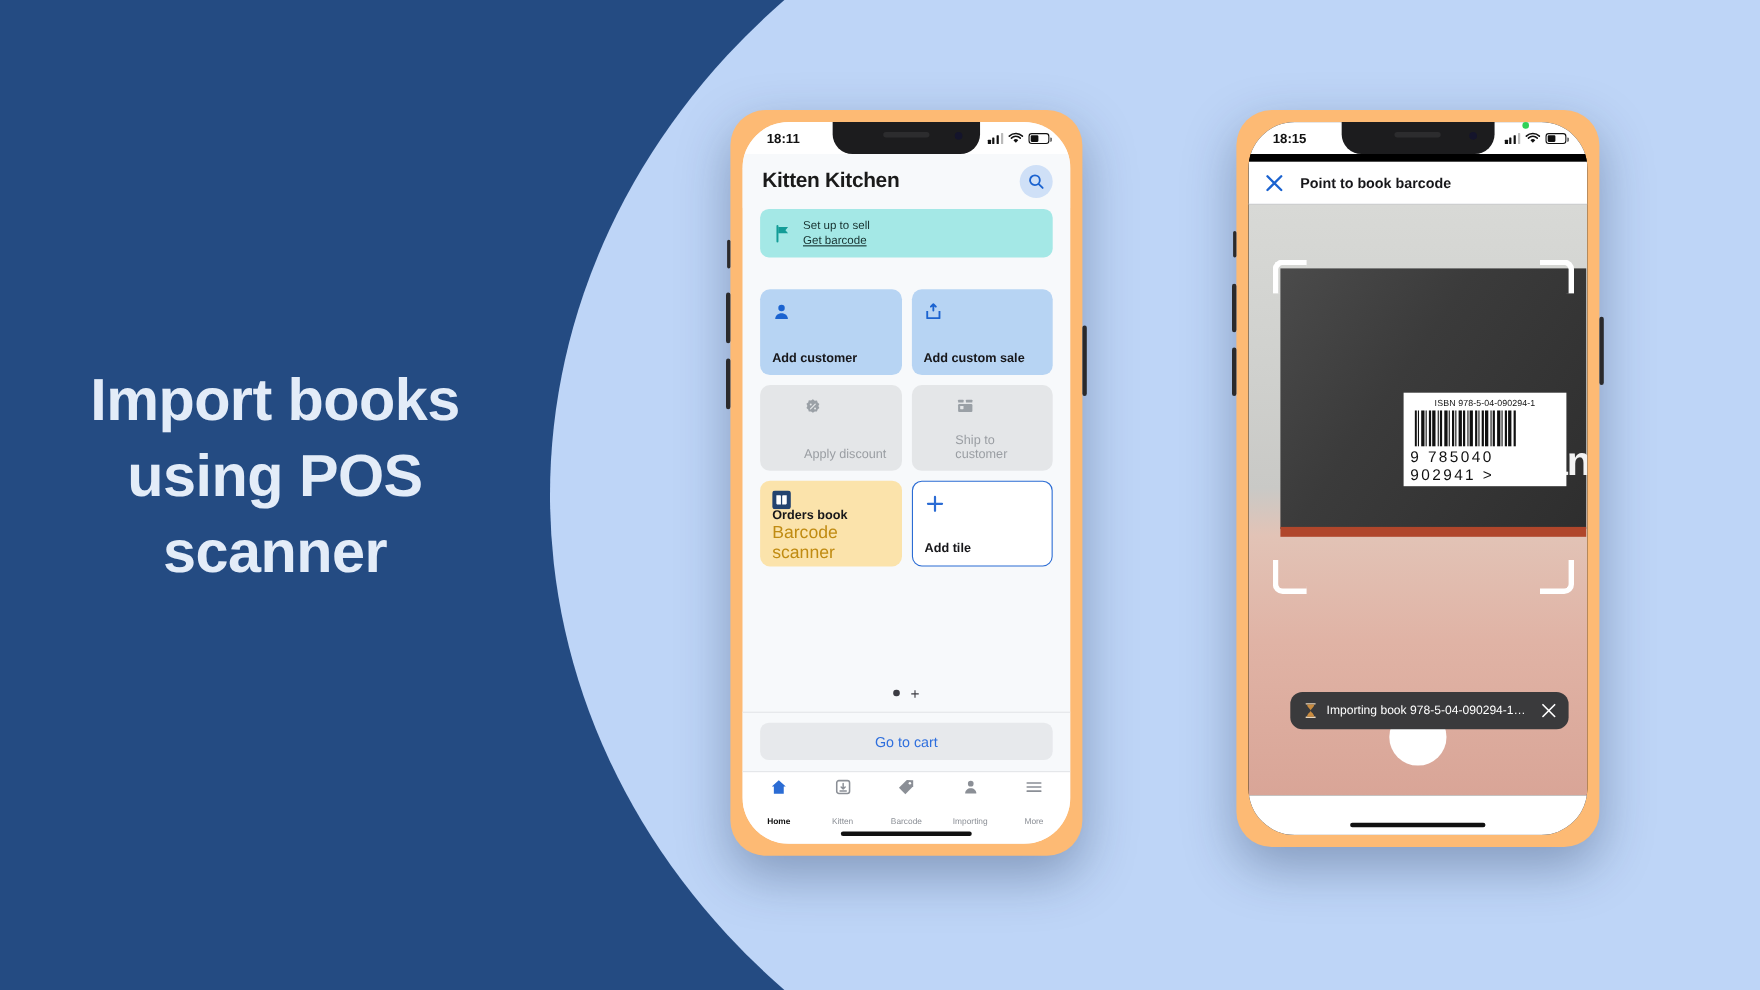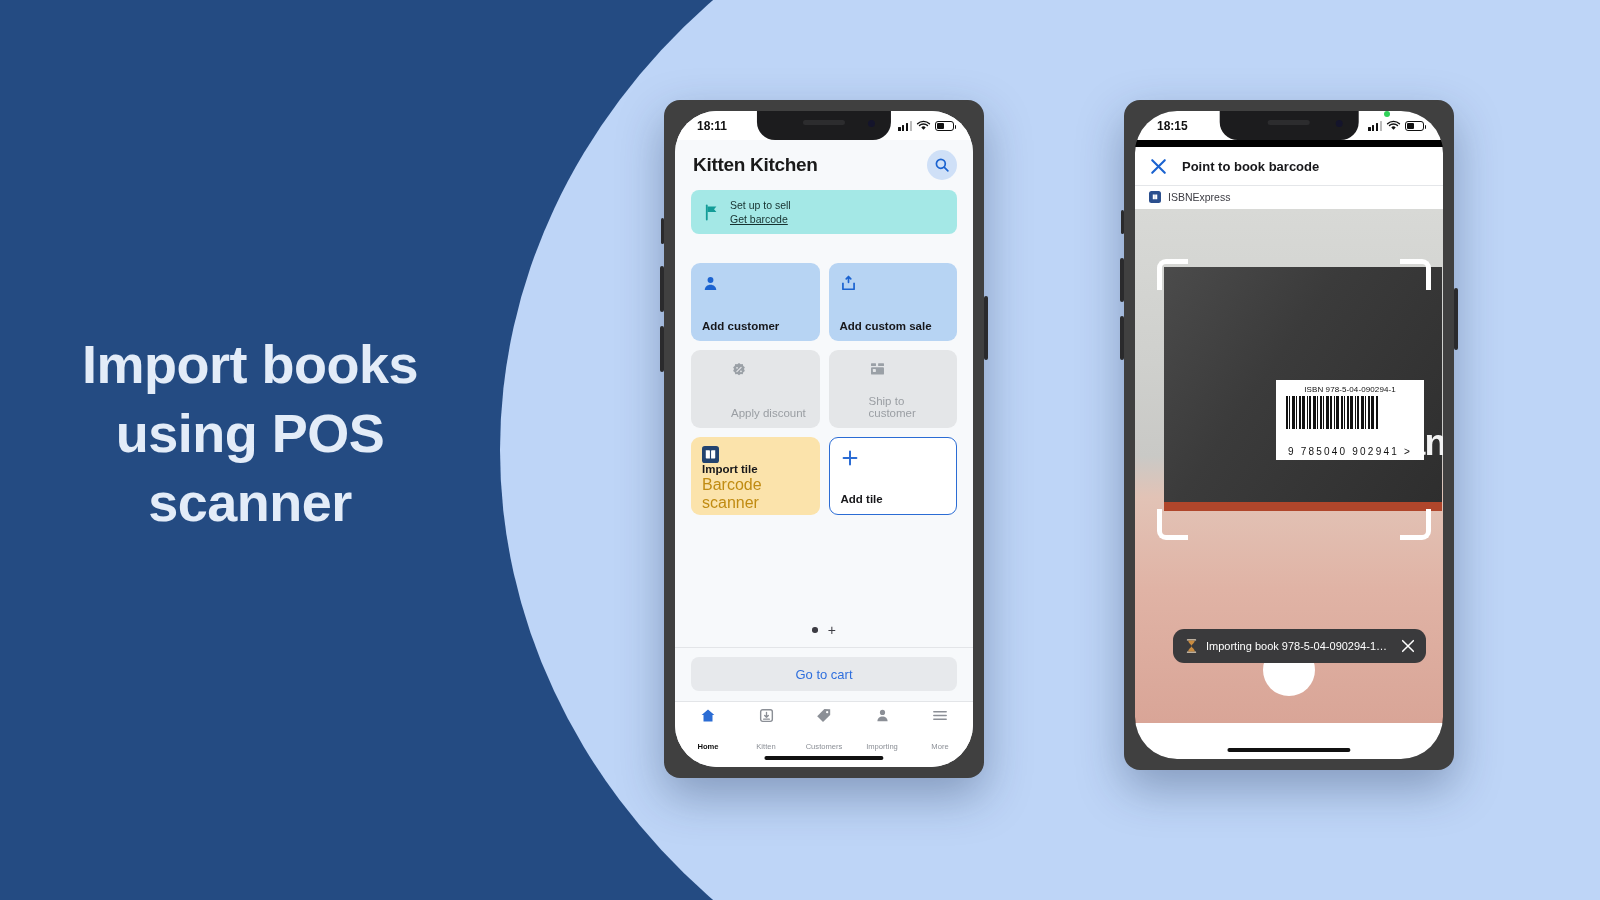--- a/index.html
+++ b/index.html
@@ -32,22 +32,22 @@
     position:absolute; left:0; top:330px; width:500px;
     z-index:5; text-align:center;
     color:#e3ecf8;
     font-size:54px; line-height:1.28; font-weight:bold;
     letter-spacing:-0.5px;
   }
 
   
   .phone{
     position:absolute; z-index:6;
-    border-radius:16px;
-    background:#404040;
+    border-radius:32px;
+    background:#fdba74;
     padding:11px;
     box-shadow:0 18px 46px rgba(20,40,80,.34);
   }
   .phone-inner{
     position:relative;
     width:100%; height:100%;
     border-radius:42px;
     overflow:hidden;
     background:#fff;
   }
@@ -215,21 +215,21 @@
     letter-spacing:-1px;
   }
   .barcode-label{
     position:absolute; left:112px; top:113px;
     width:148px; background:#fff; padding:5px 6px 3px 6px;
     display:flex; flex-direction:column; align-items:center;
   }
   .barcode-isbn{ font-size:8px; color:#111; letter-spacing:.1px;}
   .bars{ display:flex; align-items:flex-end; gap:0; height:33px; margin-top:2px; width:128px; overflow:hidden;}
   .bars i{ display:block; background:#111; height:100%;}
-  .barcode-digits{ font-size:10px; color:#111; letter-spacing:2.2px; margin-top:17px;}
+  .barcode-digits{ font-size:14px; color:#111; letter-spacing:2.2px; margin-top:1px;}
 
   .frame-c{ position:absolute; width:31px; height:31px; border:5px solid #fff; z-index:6;}
   .fc-tl{ left:22px; top:50px; border-right:0; border-bottom:0; border-top-left-radius:9px;}
   .fc-tr{ right:12px; top:50px; border-left:0; border-bottom:0; border-top-right-radius:9px;}
   .fc-bl{ left:22px; bottom:183px; border-right:0; border-top:0; border-bottom-left-radius:9px;}
   .fc-br{ right:12px; bottom:183px; border-left:0; border-top:0; border-bottom-right-radius:9px;}
 
   .shutter{
     position:absolute; left:50%; transform:translateX(-50%); bottom:27px;
     width:52px; height:52px; border-radius:50%; background:#fff; z-index:7;
@@ -360,21 +360,21 @@
 
       <div class="tile yellow">
         <div class="icon-slot">
           <svg width="17" height="17" viewBox="0 0 18 18">
             <rect x="0" y="0" width="18" height="18" rx="3" fill="#23436f"></rect>
             <path d="M4 4.4h3.6c.5 0 .8.3.8.8v8.1H4.8c-.5 0-.8-.3-.8-.8z" fill="#fff"></path>
             <path d="M14 4.4h-3.6c-.5 0-.8.3-.8.8v8.1h3.6c.5 0 .8-.3.8-.8z" fill="#fff"></path>
           </svg>
         </div>
         <div>
-          <div class="t-label">Import tile</div>
+          <div class="t-label">Orders book</div>
           <div class="t-sub">Barcode scanner</div>
         </div>
       </div>
 
       <div class="tile outline">
         <div class="icon-slot">
           <svg width="18" height="18" viewBox="0 0 18 18">
             <path d="M9 2.6v12.8M2.6 9h12.8" stroke="#2b6cd4" stroke-width="2" stroke-linecap="round"></path>
           </svg>
         </div>
@@ -404,21 +404,21 @@
           <path d="M9 5.2v6M9 11.2 6.8 9M9 11.2 11.2 9" stroke="#8b8f96" stroke-width="1.6" fill="none" stroke-linecap="round"></path>
           <path d="M5.6 13.4h6.8" stroke="#8b8f96" stroke-width="1.6" stroke-linecap="round"></path>
         </svg>
         <span>Kitten</span>
       </div>
       <div class="tab">
         <svg width="16" height="15" viewBox="0 0 18 17">
           <path d="M16 1.5 9.4 1.2 1.3 9.3l6.6 6.6 8.1-8.1z" fill="#8b8f96"></path>
           <circle cx="12.6" cy="4.7" r="1.3" fill="#fff"></circle>
         </svg>
-        <span>Customers</span>
+        <span>Barcode</span>
       </div>
       <div class="tab">
         <svg width="15" height="15" viewBox="0 0 18 18">
           <circle cx="9" cy="5.3" r="3.1" fill="#8b8f96"></circle>
           <path d="M2.9 16c0-3.5 2.7-5.7 6.1-5.7s6.1 2.2 6.1 5.7z" fill="#8b8f96"></path>
         </svg>
         <span>Importing</span>
       </div>
       <div class="tab">
         <svg width="16" height="15" viewBox="0 0 18 17">
@@ -467,29 +467,20 @@
 
     <div style="height:7px;background:#000;"></div>
 
     <div class="scan-header">
       <svg width="19" height="19" viewBox="0 0 20 20">
         <path d="M3.4 3.4 16.6 16.6M16.6 3.4 3.4 16.6" stroke="#1b63d0" stroke-width="2.2" stroke-linecap="round"></path>
       </svg>
       <div class="scan-title">Point to book barcode</div>
     </div>
 
-    <div class="app-row">
-      <div class="bookmark-sq">
-        <svg width="8" height="8" viewBox="0 0 18 18">
-          <path d="M4 3.4h4c.4 0 .7.3.7.7v9.9H4.7c-.4 0-.7-.3-.7-.7z" fill="#fff"></path>
-          <path d="M14 3.4h-4c-.4 0-.7.3-.7.7v9.9h4.1c.4 0 .7-.3.7-.7z" fill="#fff"></path>
-        </svg>
-      </div>
-      <span>ISBNExpress</span>
-    </div>
 
     <div class="camera">
 
       <div class="book">
         <div class="fan-text">fan</div>
         <div class="barcode-label">
           <div class="barcode-isbn">ISBN 978-5-04-090294-1</div>
           <div class="bars">
             <i style="width:2px"></i>
               <i style="width:1px;background:transparent"></i>

